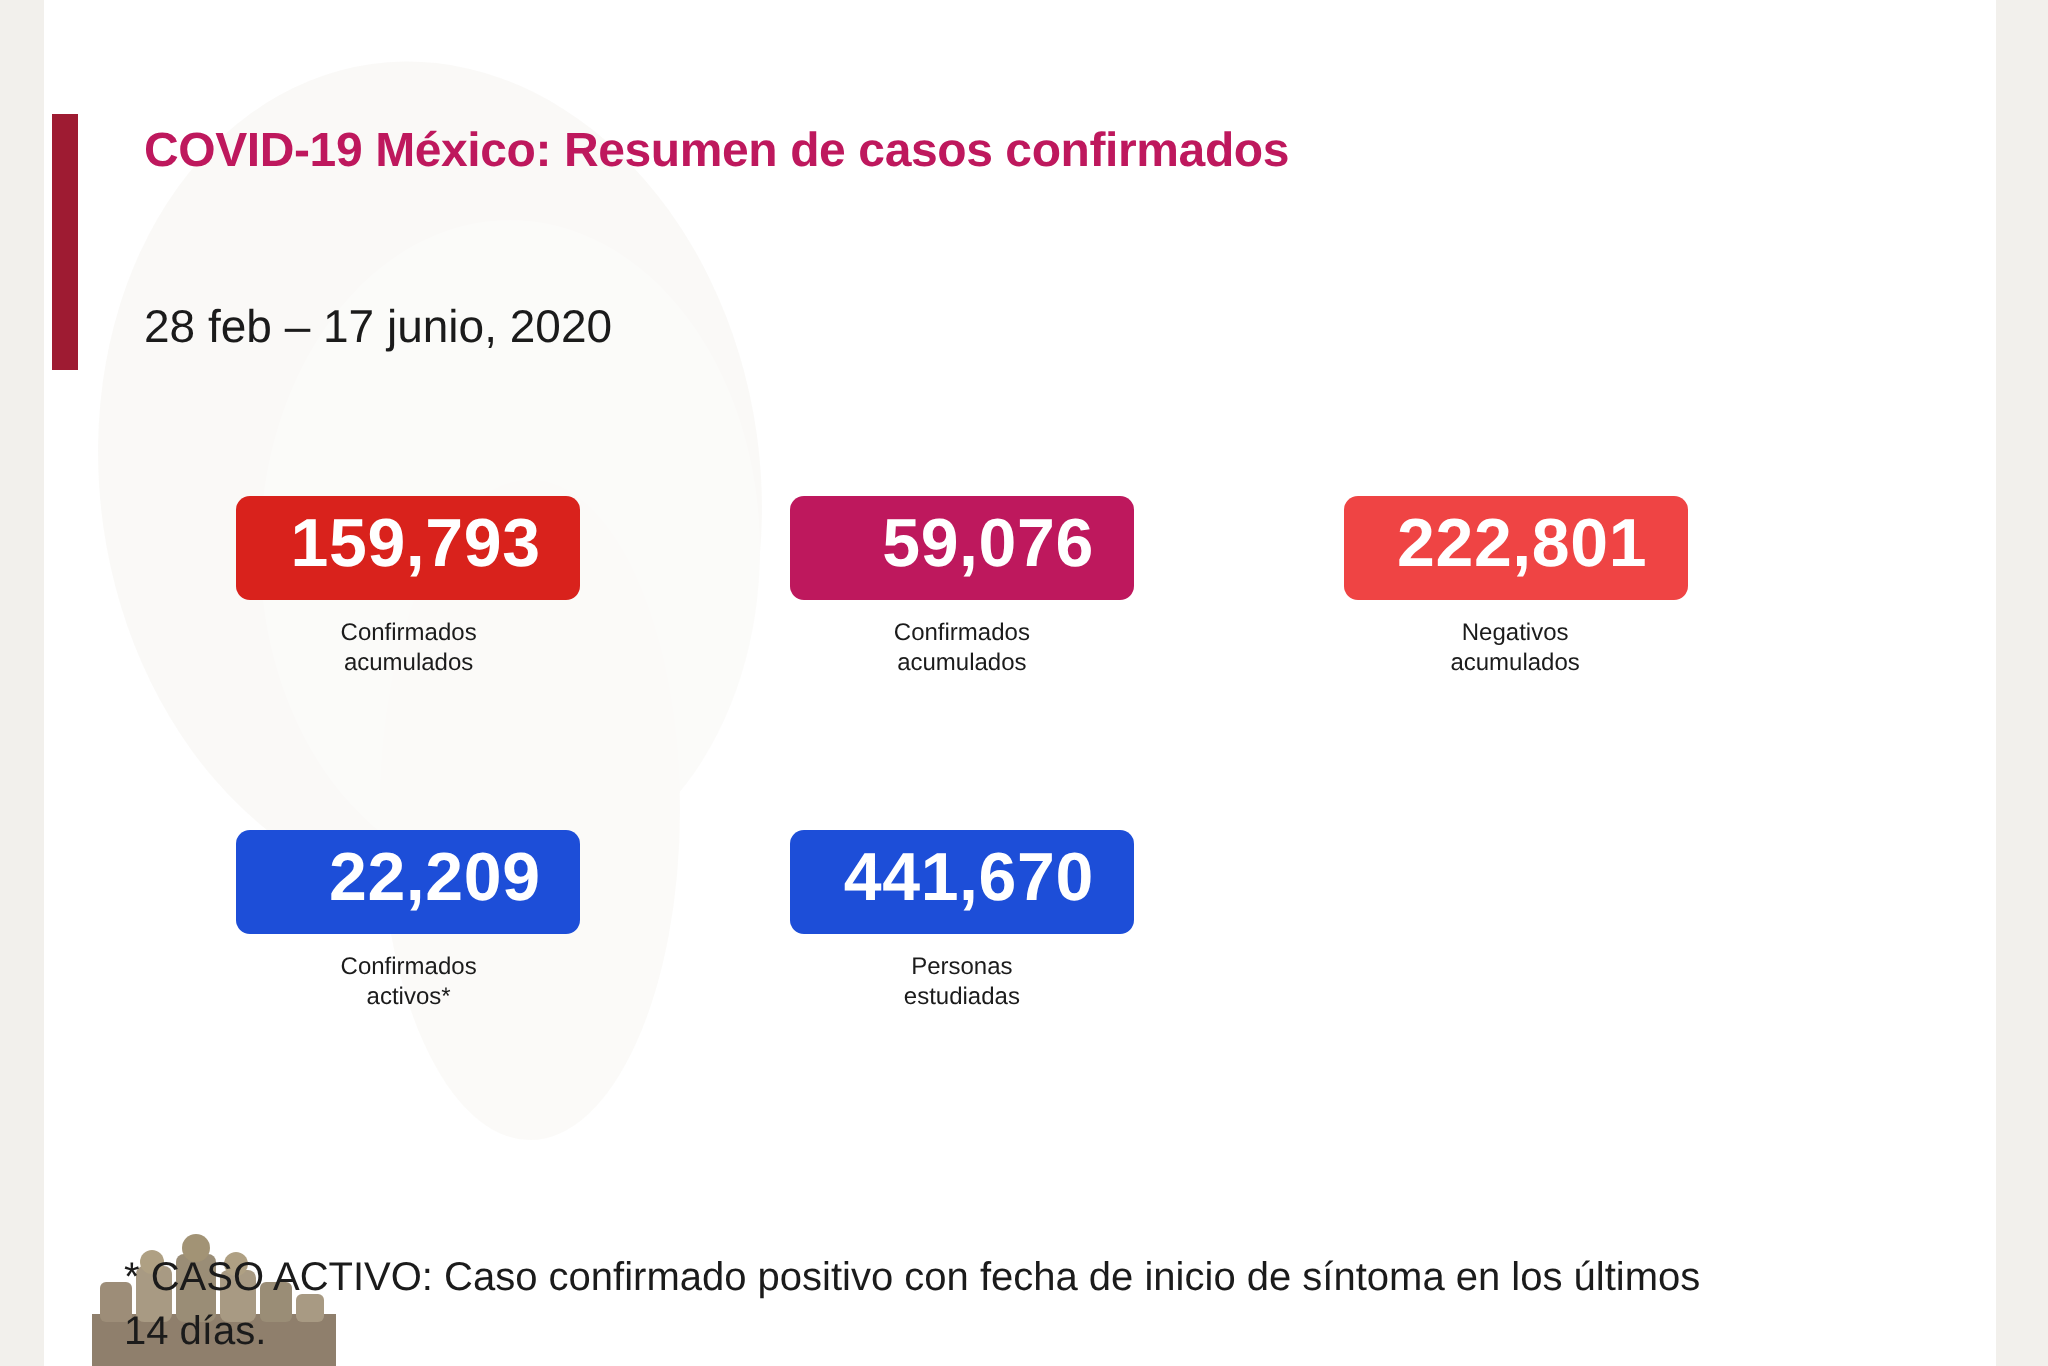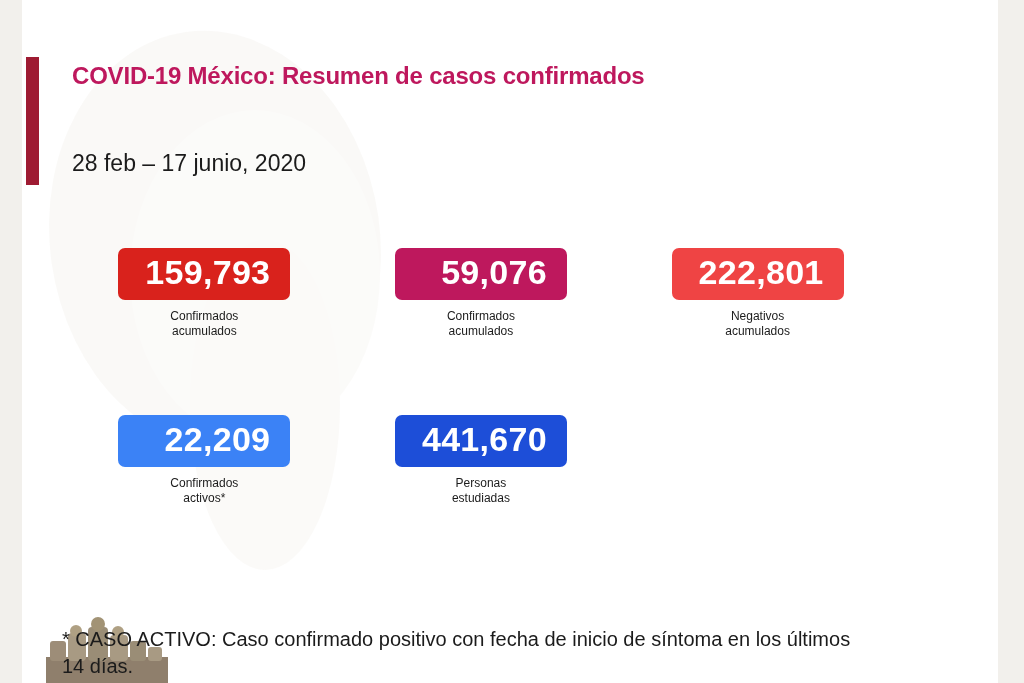--- a/index.html
+++ b/index.html
@@ -202,21 +202,21 @@
           <div>Negativos</div>
           <div>acumulados</div>
         </div>
       </div>
 
     </div>
 
     <div class="row second">
 
       <div class="cell">
-        <div class="pill" style="background:#3b82f6">
+        <div class="pill" style="background:#1d4ed8">
           <div class="num">22,209</div>
         </div>
         <div class="caption">
           <div>Confirmados</div>
           <div>activos*</div>
         </div>
       </div>
 
 
       <div class="cell">

